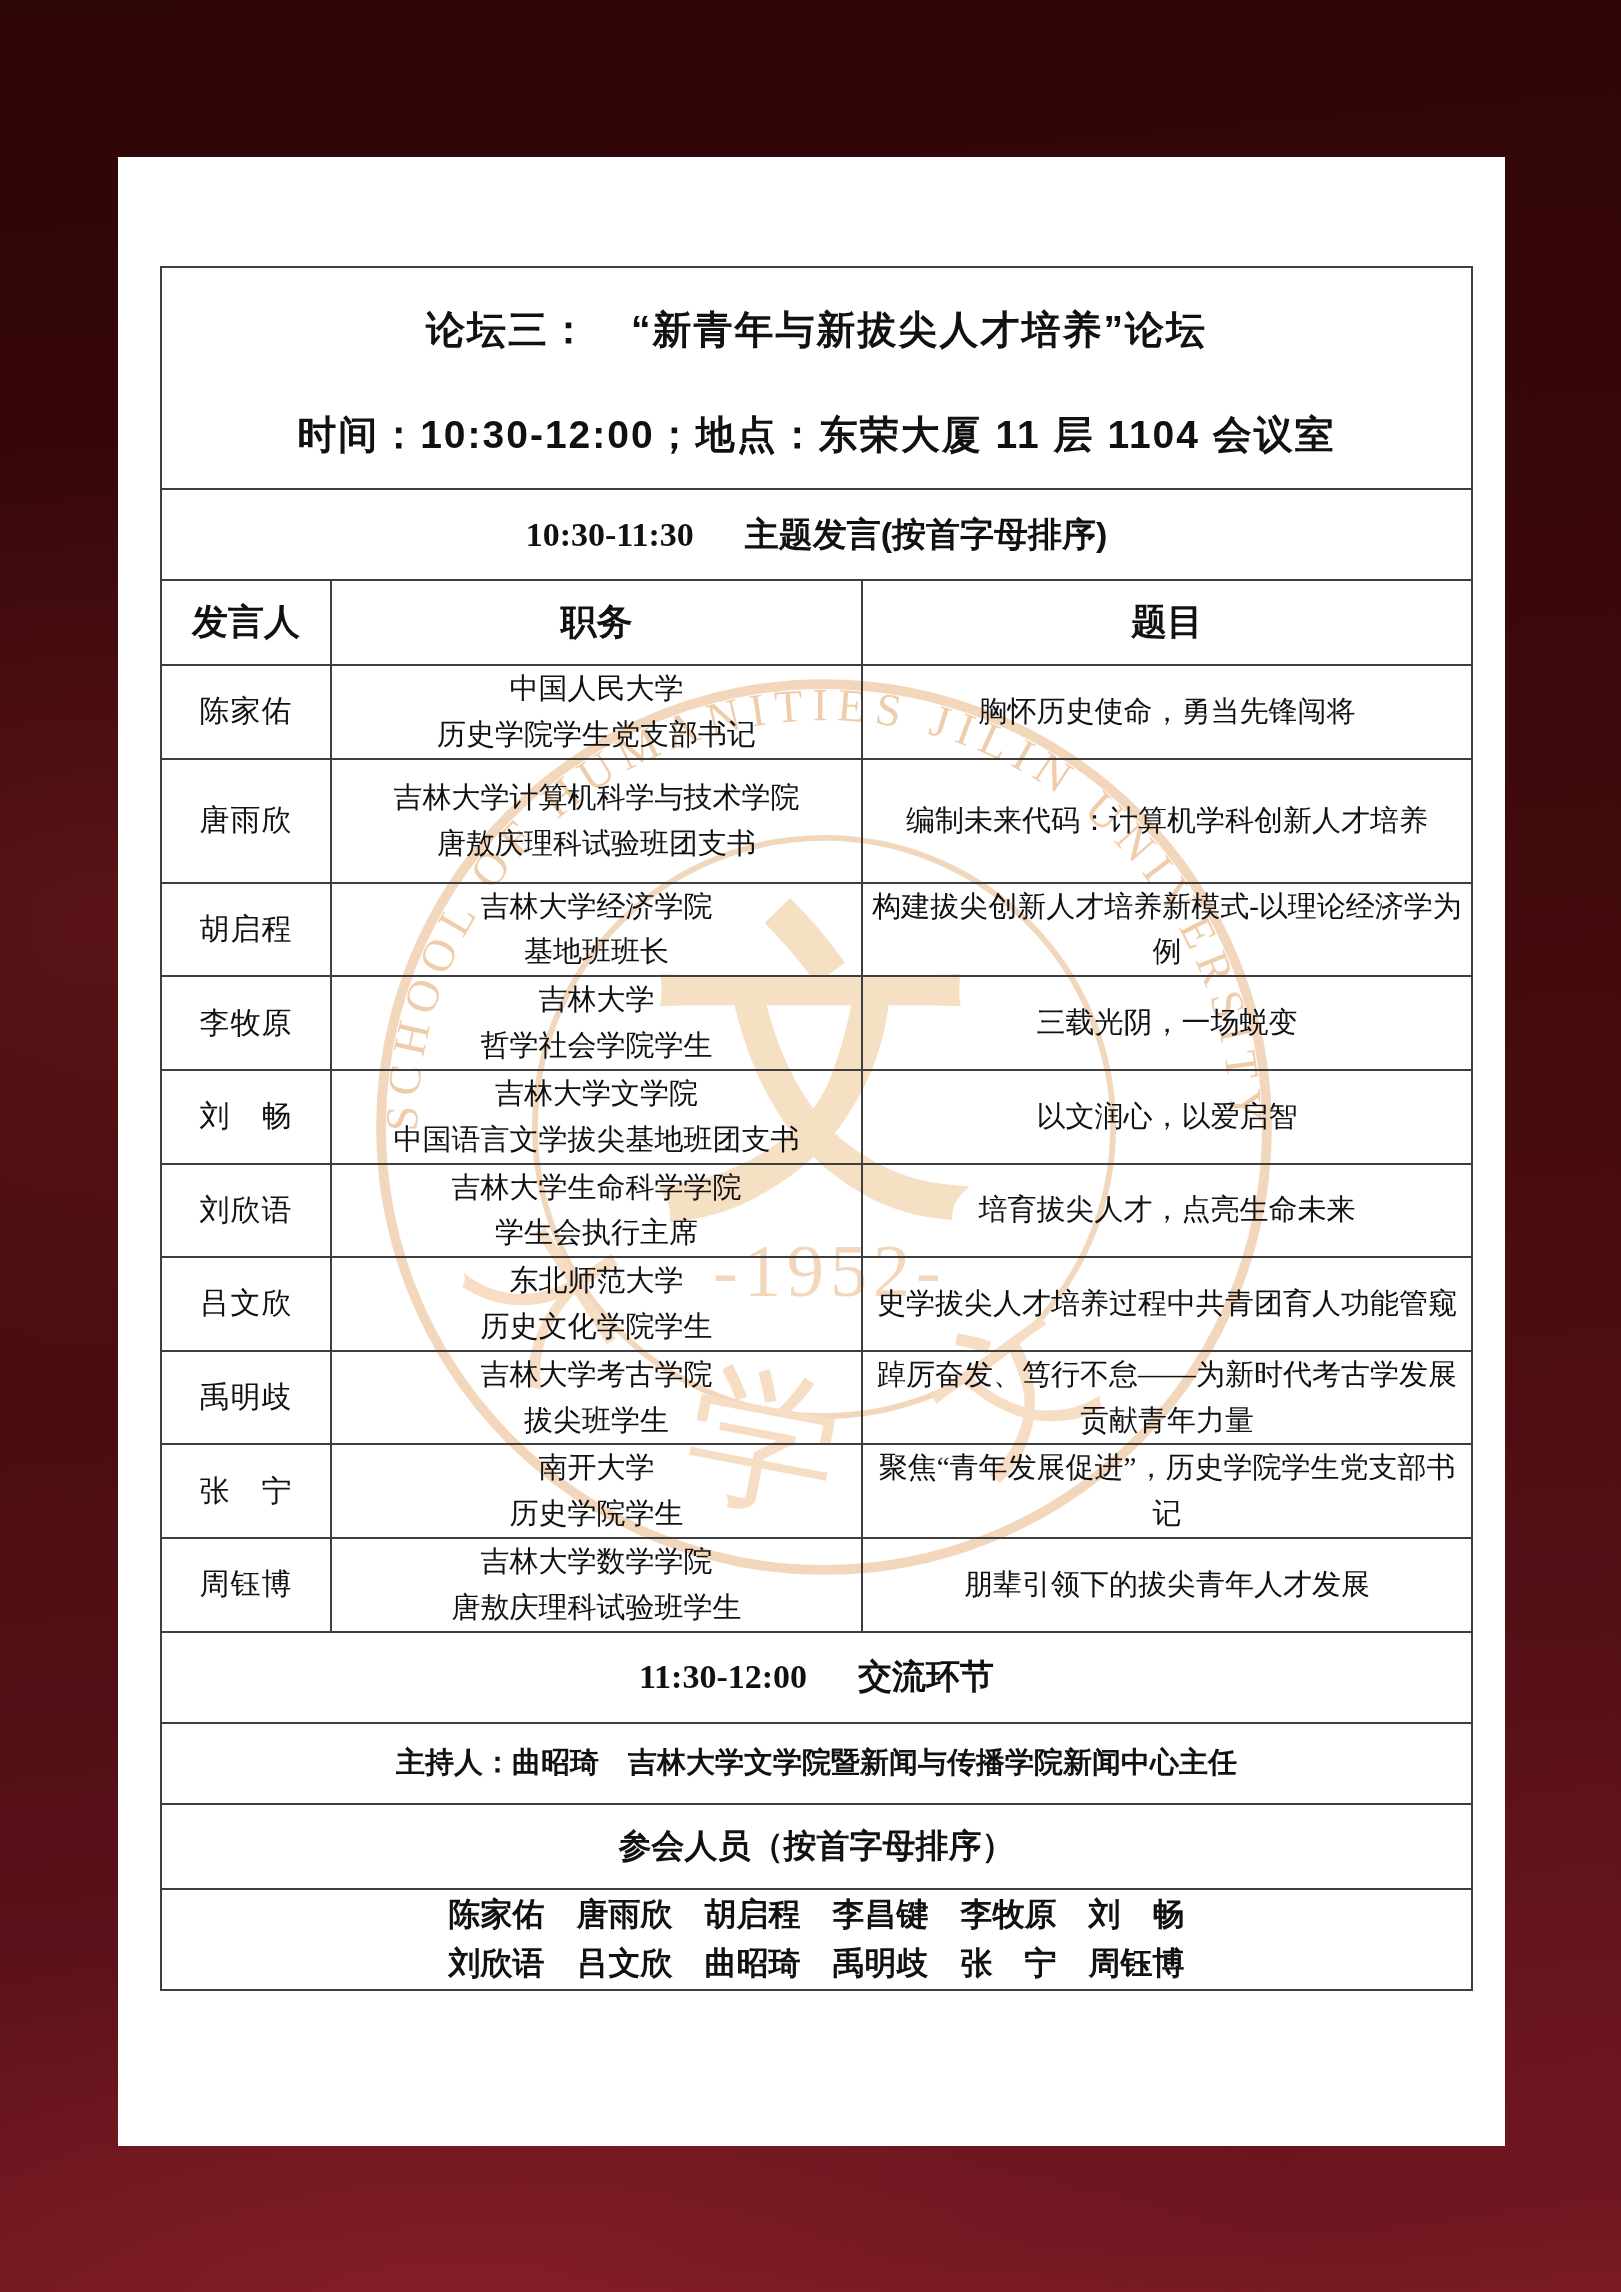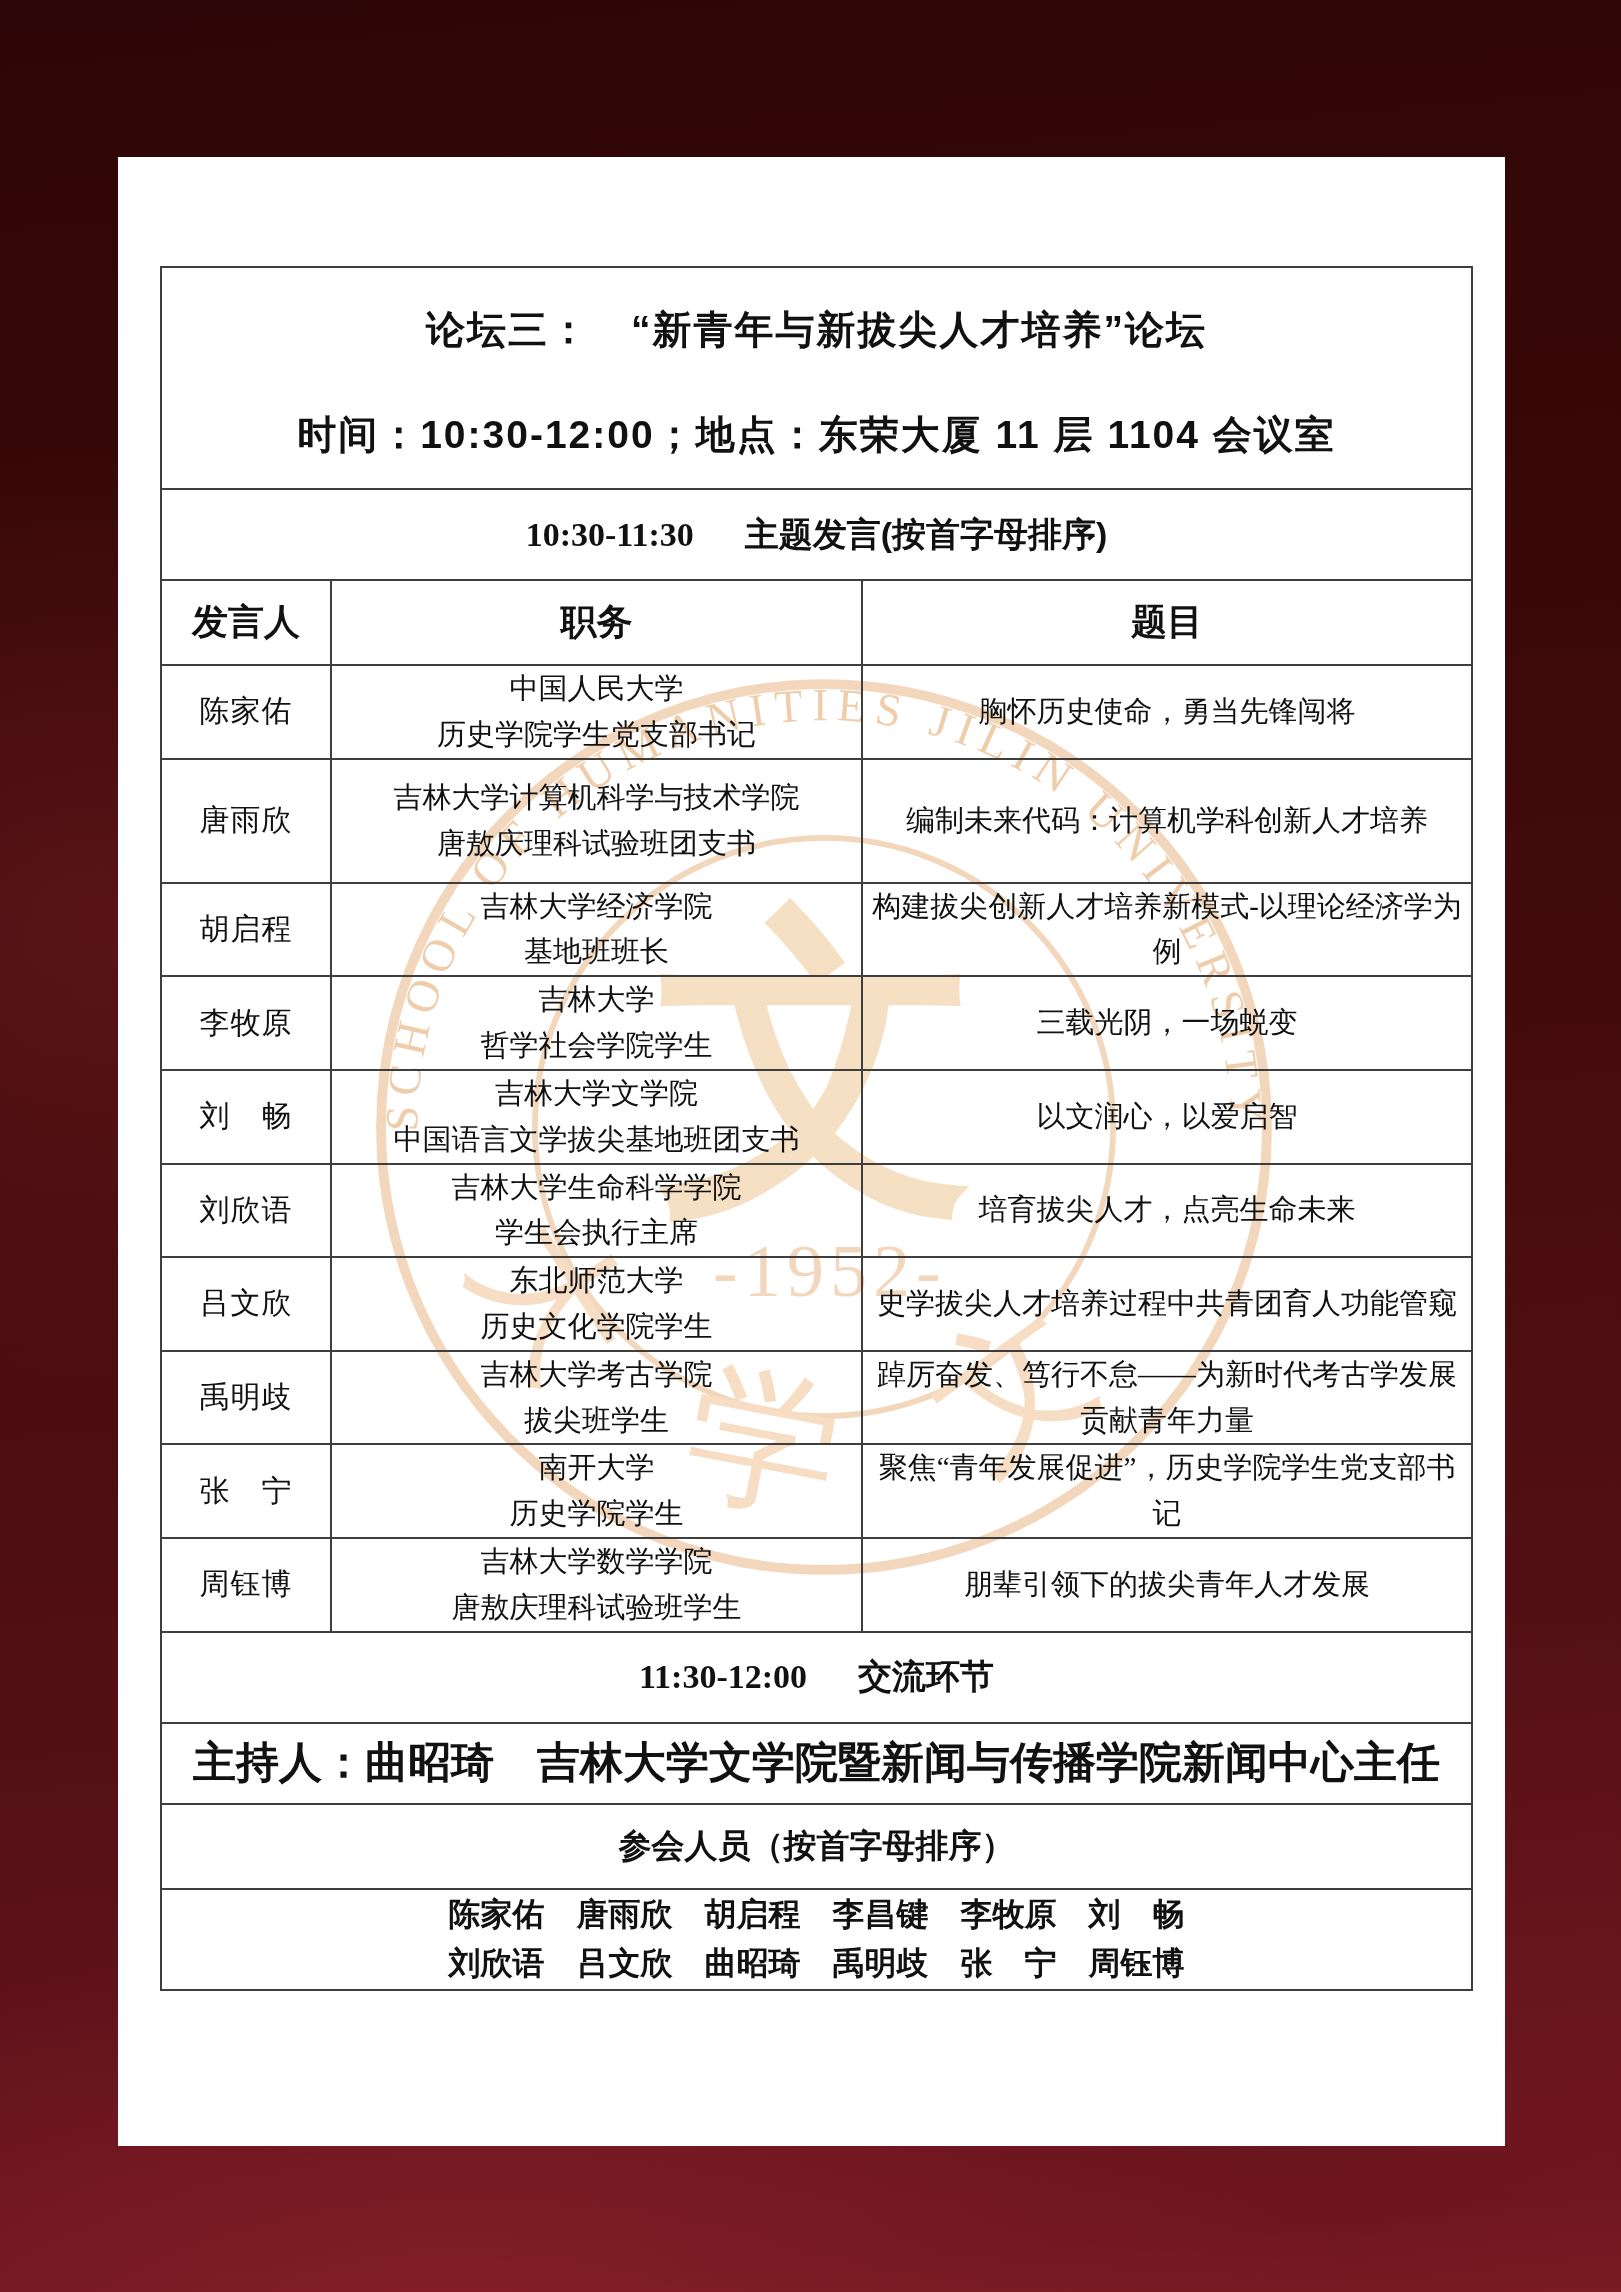--- a/index.html
+++ b/index.html
@@ -36,21 +36,21 @@
   .title-l2{font-size:39px;font-weight:bold;font-family:"Liberation Sans","DejaVu Sans",sans-serif;letter-spacing:2px;margin-top:51px;}
   .session-cell{height:89px;margin-left:19px;}
   .session-wrap{display:flex;justify-content:center;align-items:center;gap:51px;}
   .session-time{font-size:34px;font-weight:bold;}
   .session-label{font-size:34px;font-weight:bold;font-family:"Liberation Sans","DejaVu Sans",sans-serif;}
   th.colhead{height:83px;font-size:36px;font-weight:bold;font-family:"Liberation Sans","DejaVu Sans",sans-serif;}
   td.speaker{font-size:30px;letter-spacing:1px;}
   td.pos,td.topic{font-size:29px;line-height:1.58;white-space:pre-line;}
   tr.r-std{height:92px;}
   tr.r-tall{height:124px;}
-  .host-cell{height:79px;font-size:43px;font-weight:bold;font-family:"Liberation Sans","DejaVu Sans",sans-serif;}
+  .host-cell{height:79px;font-size:29px;font-weight:bold;font-family:"Liberation Sans","DejaVu Sans",sans-serif;}
   .part-cell{height:83px;font-size:33px;font-weight:bold;font-family:"Liberation Sans","DejaVu Sans",sans-serif;}
   .names-cell{height:97px;font-size:32px;font-weight:bold;line-height:1.55;white-space:pre-line;font-family:Liberation Serif, serif;}
 </style>
 </head>
 <body>
 
 <div class="page">
 
   <svg class="seal" viewBox="-500 -500 1000 1000" xmlns="http://www.w3.org/2000/svg">
     <defs>

